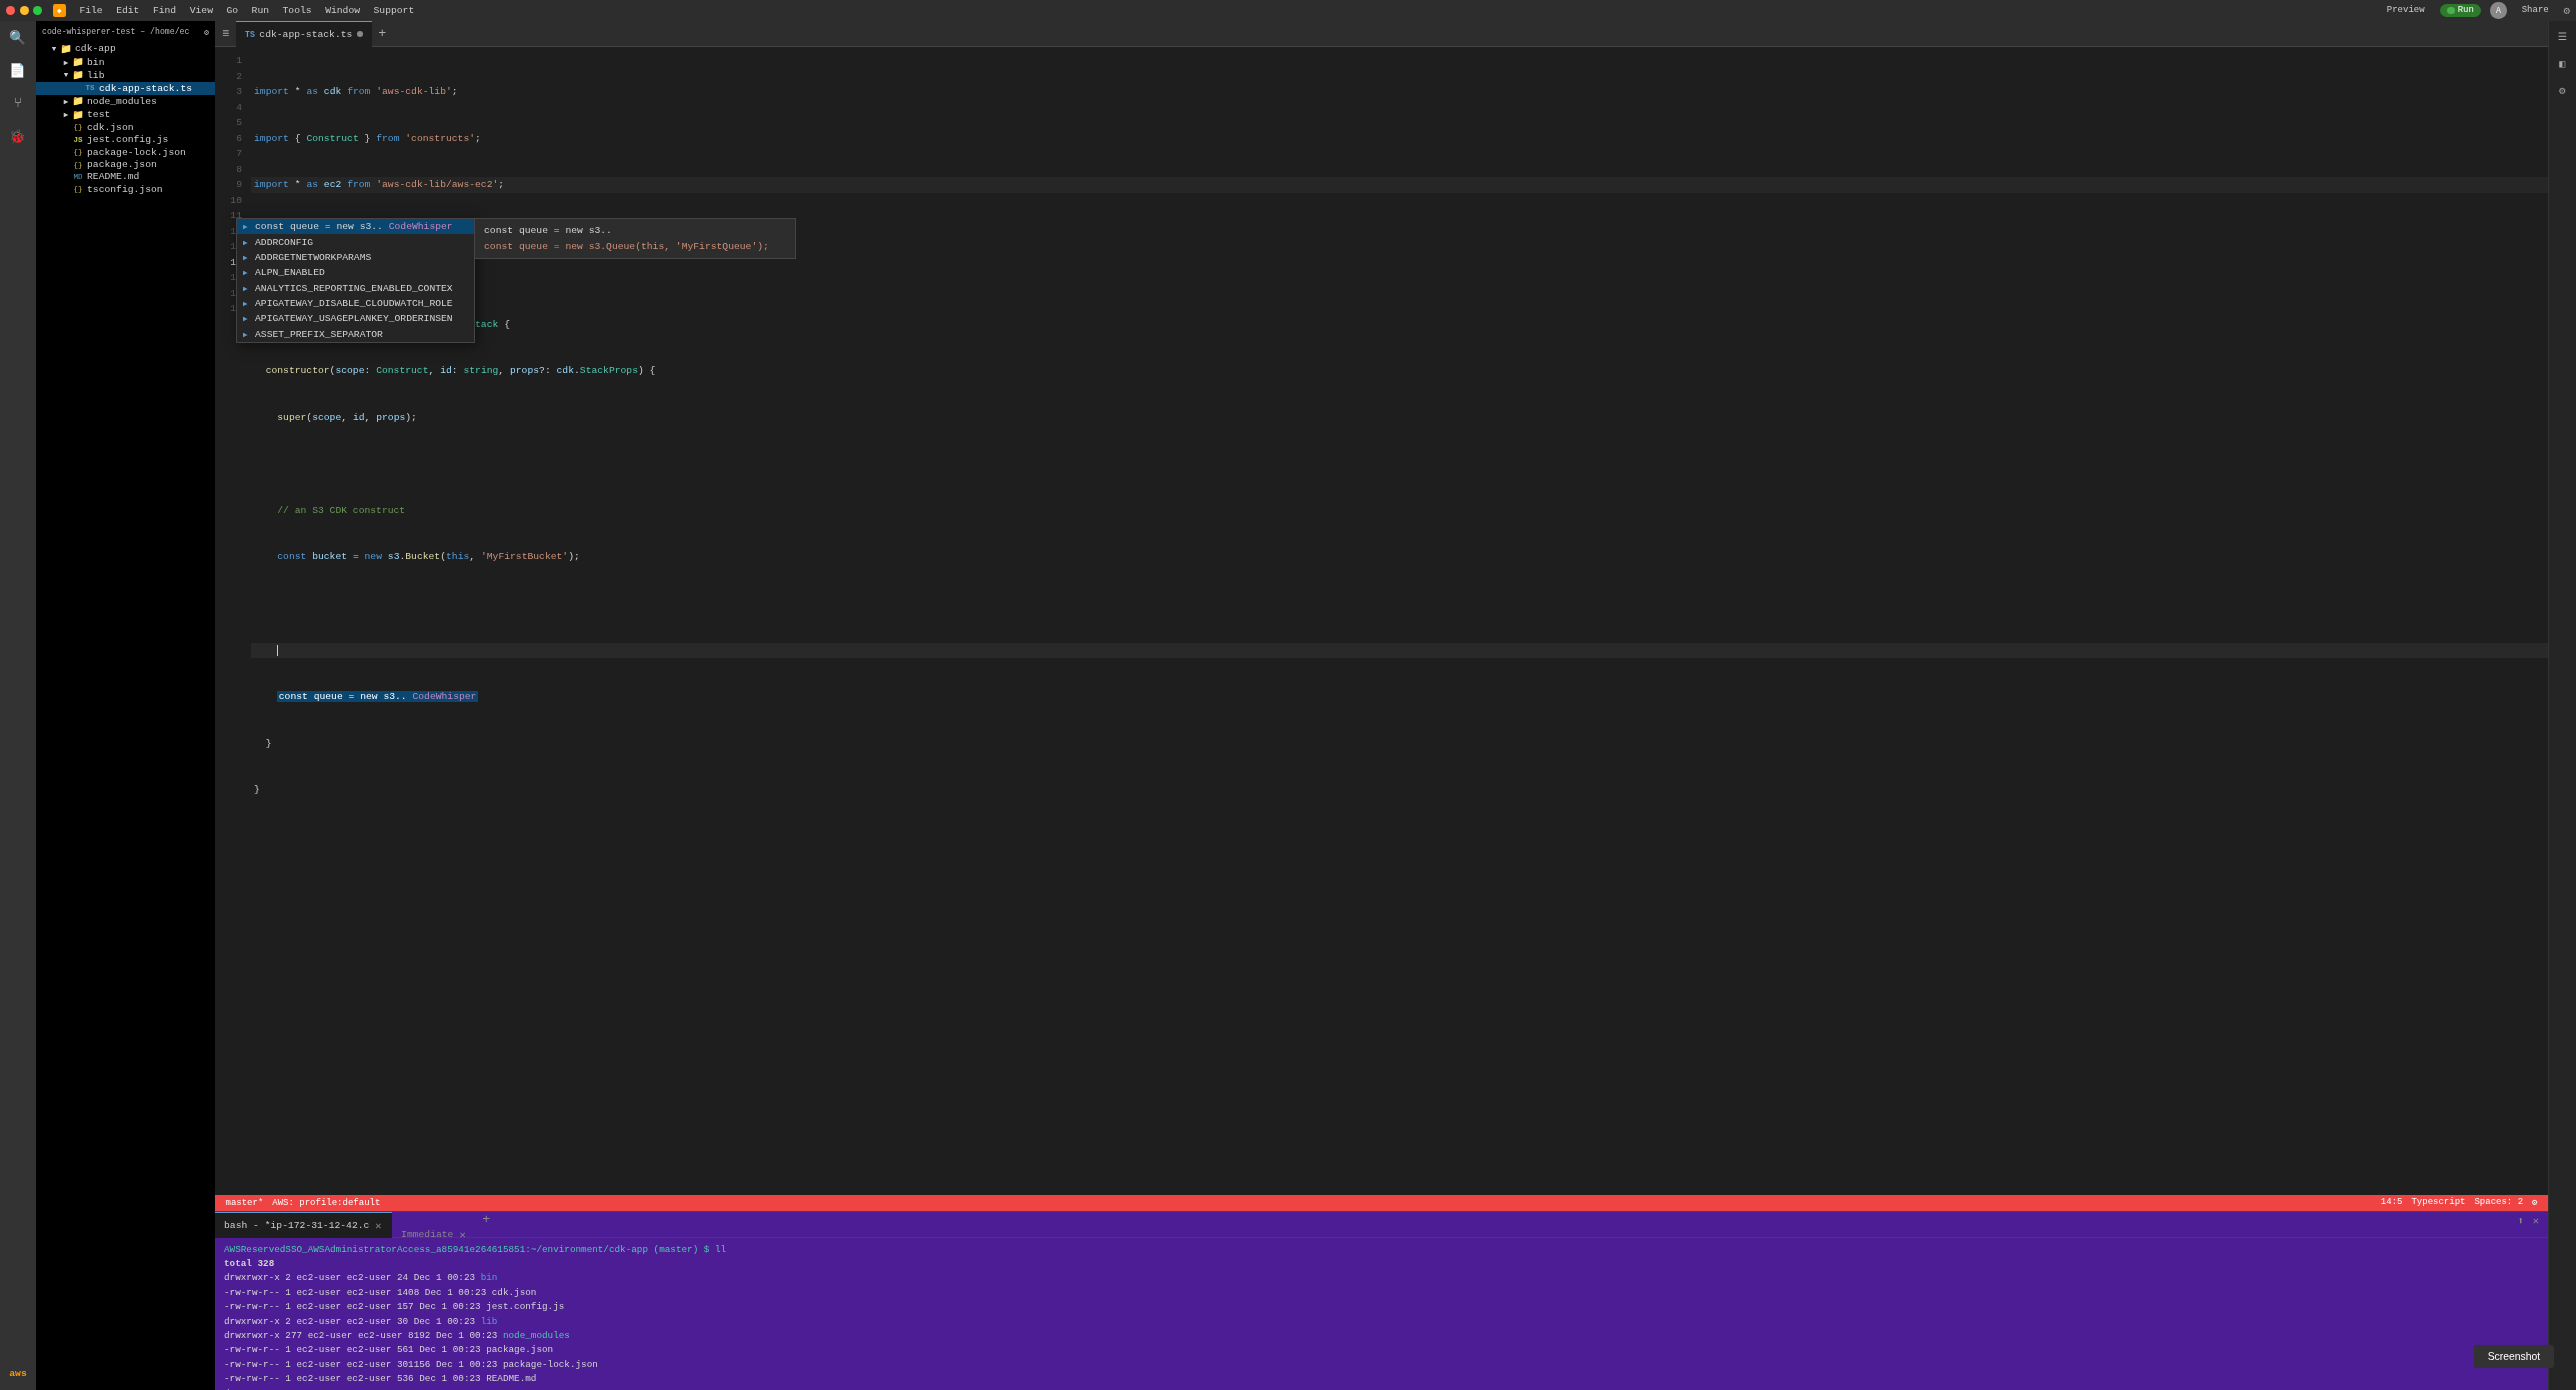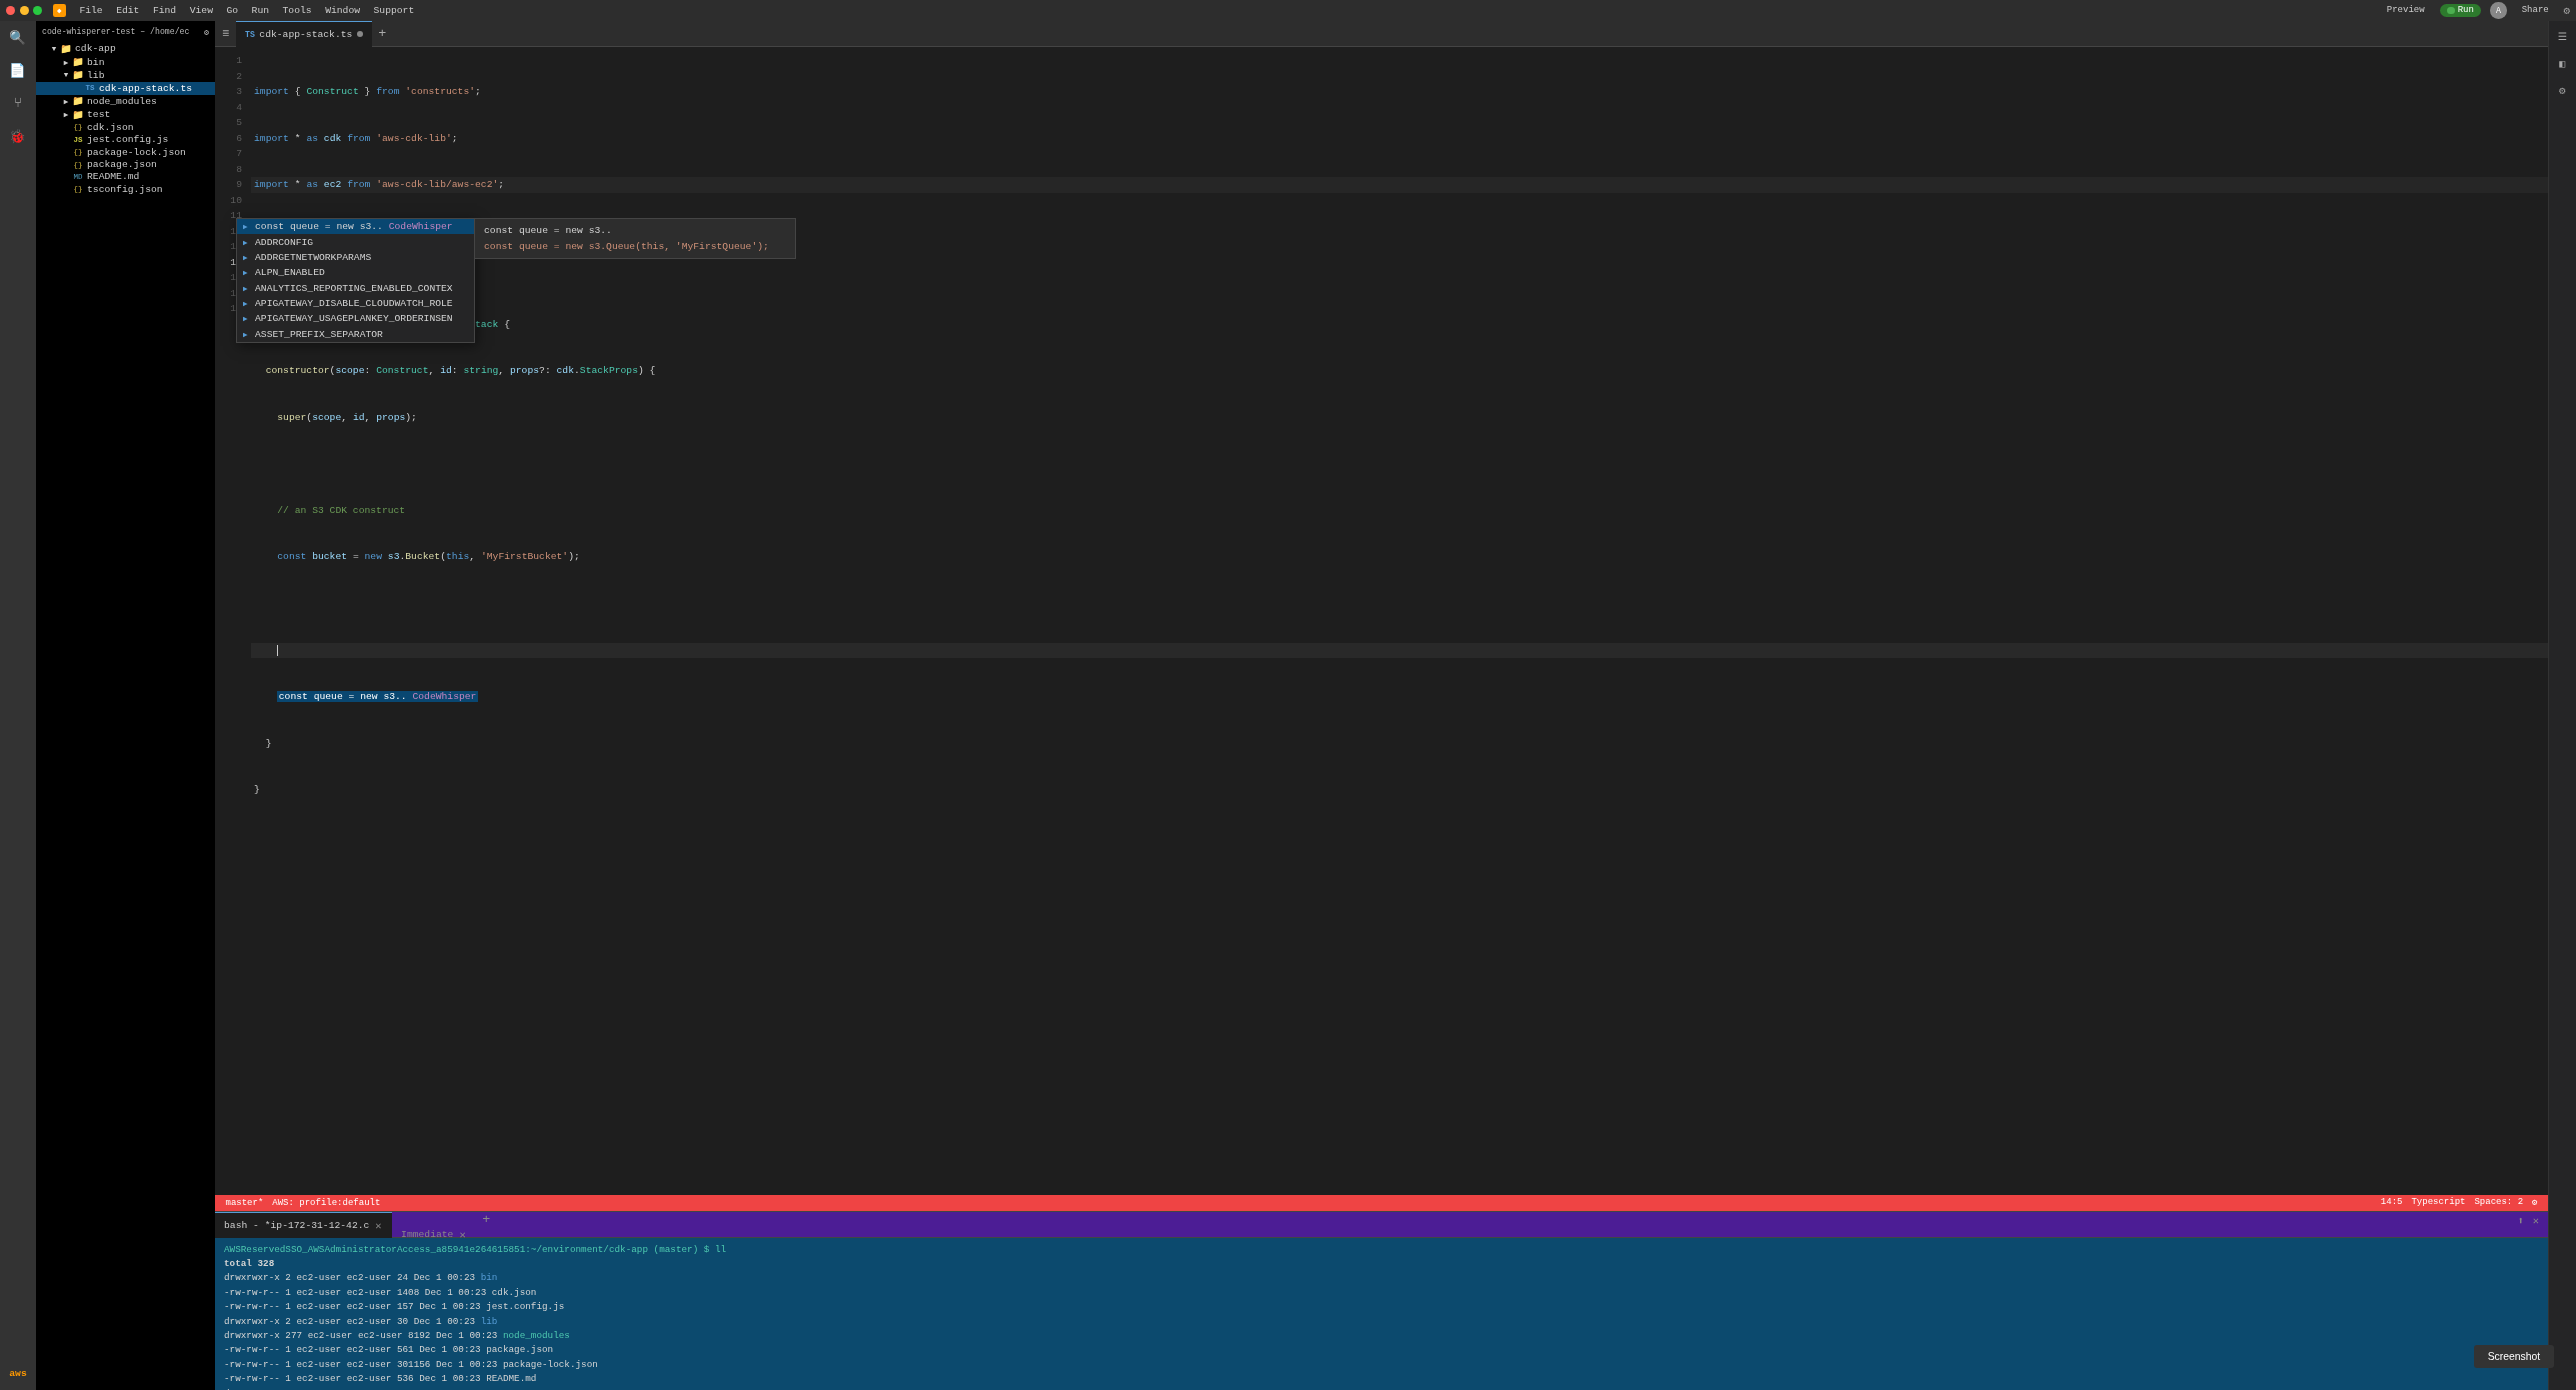--- a/index.html
+++ b/index.html
@@ -449,21 +449,21 @@
       font-size: 10.4px;
       cursor: pointer;
       padding: 1.5px 3px;
     }
     .terminal-content {
       flex: 1;
       overflow-y: auto;
       padding: 4.5px 9px;
       font-size: 9.3px;
       line-height: 1.55;
-      background: #0c4a6e;
+      background: #4c1d95;
       color: #d4d4d4;
     }
     .term-prompt { color: #4ec9b0; }
     .term-cmd { color: #d4d4d4; font-weight: bold; }
     .term-perm { color: #d4d4d4; }
     .term-bin { color: #569cd6; }
     .term-lib { color: #569cd6; }
     .term-node { color: #4ec9b0; }
     .term-test { color: #4ec9b0; }
 
@@ -670,22 +670,22 @@
           <span class="line-number">10</span>
           <span class="line-number">11</span>
           <span class="line-number">12</span>
           <span class="line-number">13</span>
           <span class="line-number current">14</span>
           <span class="line-number">15</span>
           <span class="line-number">16</span>
           <span class="line-number">17</span>
         </div>
         <div class="code-lines">
+          <span class="code-line"><span class="kw2">import</span> <span class="punct">*</span> <span class="kw2">as</span> <span class="var">cdk</span> <span class="kw2">from</span> <span class="str">'aws-cdk-lib'</span><span class="punct">;</span></span>
           <span class="code-line"><span class="kw2">import</span> <span class="punct">{</span> <span class="cls">Construct</span> <span class="punct">}</span> <span class="kw2">from</span> <span class="str">'constructs'</span><span class="punct">;</span></span>
-          <span class="code-line"><span class="kw2">import</span> <span class="punct">*</span> <span class="kw2">as</span> <span class="var">cdk</span> <span class="kw2">from</span> <span class="str">'aws-cdk-lib'</span><span class="punct">;</span></span>
           <span class="code-line highlighted-line"><span class="kw2">import</span> <span class="punct">*</span> <span class="kw2">as</span> <span class="var">ec2</span> <span class="kw2">from</span> <span class="str">'aws-cdk-lib/aws-ec2'</span><span class="punct">;</span></span>
           <span class="code-line"><span class="kw2">import</span> <span class="punct">*</span> <span class="kw2">as</span> <span class="var">s3</span> <span class="kw2">from</span> <span class="str">'aws-cdk-lib/aws-s3'</span><span class="punct">;</span></span>
           <span class="code-line"></span>
           <span class="code-line"><span class="kw">export</span> <span class="kw2">class</span> <span class="cls">CdkAppStack</span> <span class="kw">extends</span> <span class="var">cdk</span><span class="punct">.</span><span class="cls">Stack</span> <span class="punct">{</span></span>
           <span class="code-line">  <span class="fn">constructor</span><span class="punct">(</span><span class="var">scope</span><span class="punct">:</span> <span class="cls">Construct</span><span class="punct">,</span> <span class="var">id</span><span class="punct">:</span> <span class="type">string</span><span class="punct">,</span> <span class="var">props</span><span class="punct">?:</span> <span class="var">cdk</span><span class="punct">.</span><span class="cls">StackProps</span><span class="punct">) {</span></span>
           <span class="code-line">    <span class="fn">super</span><span class="punct">(</span><span class="var">scope</span><span class="punct">,</span> <span class="var">id</span><span class="punct">,</span> <span class="var">props</span><span class="punct">);</span></span>
           <span class="code-line"></span>
           <span class="code-line">    <span class="cmt">// an S3 CDK construct</span></span>
           <span class="code-line">    <span class="kw2">const</span> <span class="var">bucket</span> <span class="punct">=</span> <span class="kw2">new</span> <span class="var">s3</span><span class="punct">.</span><span class="fn">Bucket</span><span class="punct">(</span><span class="kw2">this</span><span class="punct">,</span> <span class="str">'MyFirstBucket'</span><span class="punct">);</span></span>
           <span class="code-line"></span>

